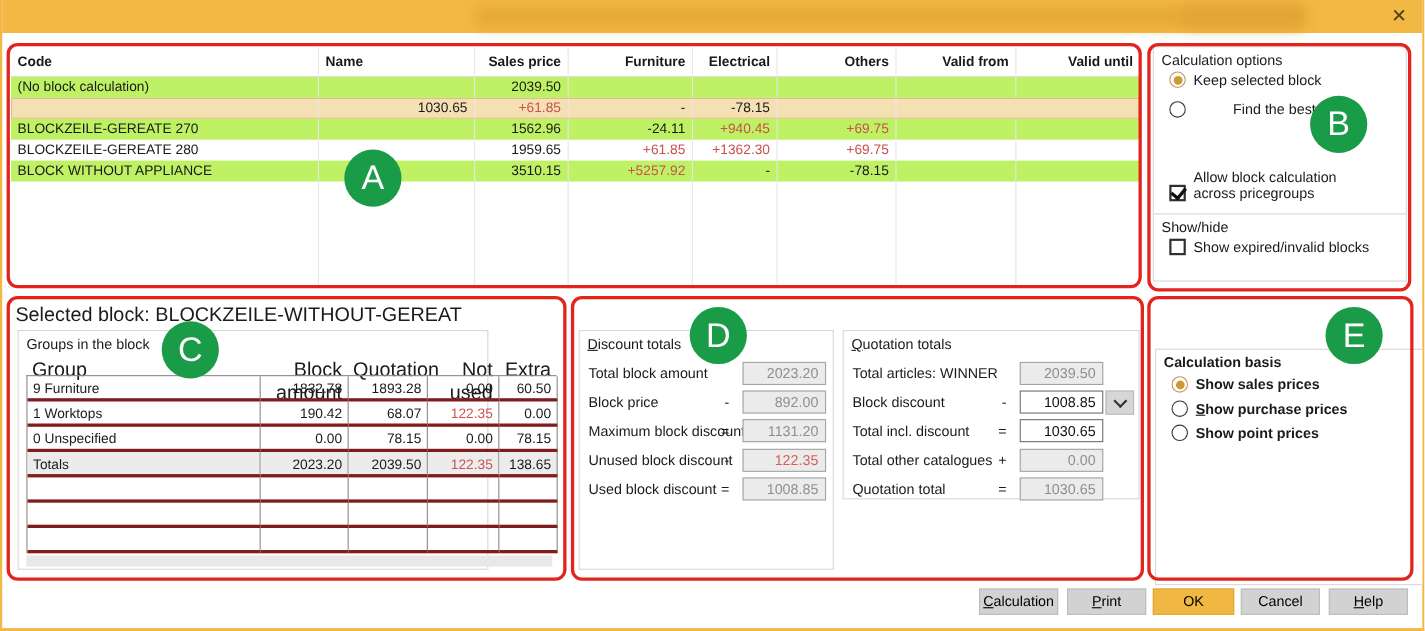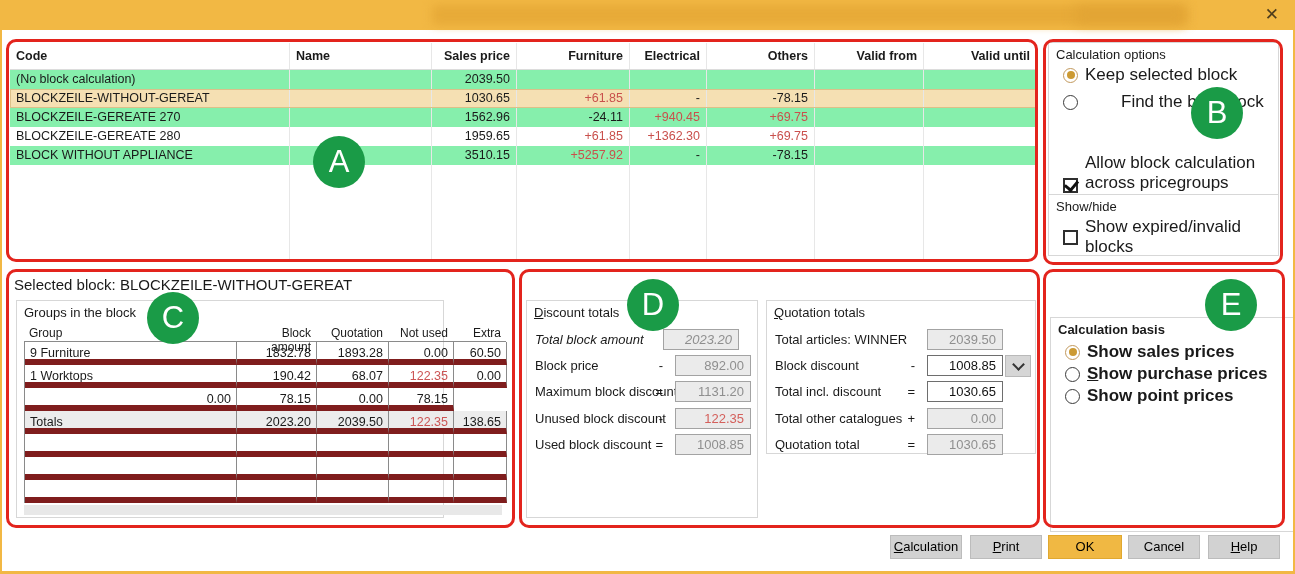--- a/index.html
+++ b/index.html
@@ -23,67 +23,67 @@
             color:#fff; font-size:31px; display:flex; align-items:center; justify-content:center; }
 
   
   .tableA { position:absolute; left:8px; top:43px; width:1026px; height:216px; display:flex; flex-direction:column; font-size:12.5px; }
   .trow { display:grid; grid-template-columns:280px 142px 85px 113px 77px 108px 109px 112px; }
   .thead .tc { font-weight:bold; height:26px; line-height:26px; }
   .thead { border-bottom:1px solid #dcdcdc; }
   .tc { padding:0 6px; height:19px; line-height:19px; overflow:hidden; white-space:nowrap; border-right:1px solid #e7e7e7; }
   .tc:last-child { border-right:none; }
   .num { text-align:right; }
-  .stripe { background:#86efac; }
+  .stripe { background:#bef264; }
   .selrow { background:#f5e0b3; outline:1px solid #dcc089; outline-offset:-1px; }
   .red { color:#c9504c; }
   .tfill { flex:1; }
   .tfill .tc { height:100%; }
 
   
   .gbox { position:absolute; border:1px solid #d7d7d7; background:#fff; }
   .glabel { position:absolute; left:7px; top:4px; font-size:13px; }
   .mn::first-letter { text-decoration:underline; }
 
   
-  .opt { position:absolute; display:flex; align-items:center; gap:7px; font-size:17px; }
+  .opt { position:absolute; display:flex; align-items:center; gap:7px; font-size:13px; }
   .rb { width:15px; height:15px; border-radius:50%; border:1.5px solid #3a3a3a; background:#fff; flex:0 0 15px; position:relative; }
   .rb.sel { border-color:#c2995d; }
   .rb.sel::after { content:""; position:absolute; left:2.5px; top:2.5px; width:8px; height:8px; border-radius:50%; background:#cc9a33; }
   .cb { width:15px; height:15px; border:2px solid #2f2f2f; background:#fff; flex:0 0 15px; position:relative; }
   .cb.checked::after { content:""; position:absolute; left:2px; top:-2px; width:6px; height:10px;
                        border-right:3px solid #111; border-bottom:3px solid #111; transform:rotate(40deg); }
 
   
-  .ghead { position:absolute; left:7px; top:25px; width:482px; display:grid; grid-template-columns:212px 80px 72px 65px 53px; font-size:12px; }
+  .ghead { position:absolute; left:7px; top:25px; width:482px; display:grid; grid-template-columns:212px 80px 72px 65px 53px; font-size:18px; }
   .ghead span { padding:0 5px; }
   .gtable { position:absolute; left:7px; top:40px; width:482px; border-top:1px solid #8a8a8a; border-left:1px solid #8a8a8a; font-size:12.5px; }
   .grow { display:grid; grid-template-columns:212px 80px 72px 65px 53px; }
-  .gc { height:23px; line-height:22px; padding:0 5px; border-right:1px solid #8a8a8a; border-bottom:6px solid #7f1d1d; white-space:nowrap; overflow:hidden; }
+  .gc { height:23px; line-height:22px; padding:0 5px; border-right:1px solid #8a8a8a; border-bottom:3px solid #7f1d1d; white-space:nowrap; overflow:hidden; }
   .totals { background:#ececec; }
   .redl { color:#cc5555; }
   .hscroll { position:absolute; left:7px; top:204px; width:478px; height:10px; background:#e8e8e8; }
 
   
   .frow { position:absolute; height:22px; font-size:13px; }
   .flabel { position:absolute; left:0; top:3px; white-space:nowrap; }
   .fop { position:absolute; top:3px; }
   .ffield { position:absolute; top:0; width:76px; height:21px; line-height:19px; text-align:right; padding:0 6px;
             background:#ebebeb; border:1px solid #a3a3a3; color:#8f8f8f; font-size:13px; }
   .ffield.edit { background:#fff; border-color:#6e6e6e; color:#111; }
   .dropbtn { position:absolute; width:26px; height:22px; background:#d6d6d6; border:1px solid #b9b9b9;
              display:flex; align-items:center; justify-content:center; }
   .chev { width:9px; height:9px; border-right:2px solid #333; border-bottom:2px solid #333; transform:rotate(45deg); margin-top:-4px; }
 
   
   .btn { position:absolute; top:535px; height:24px; background:#d2d2d2; border:1px solid #bcbcbc;
          font-size:13px; text-align:center; line-height:22px; font-family:"Liberation Sans", sans-serif; cursor:default; }
   .btn.ok { background:#f0b843; border-color:#e0a830; }
 
-  .selblock { position:absolute; left:12px; top:276px; font-size:15px; }
+  .selblock { position:absolute; left:12px; top:276px; font-size:18px; }
 </style>
 </head>
 <body>
 
 <div class="dialog">
 
   <div class="titlebar">
     <div class="title-blur"></div>
     <div class="title-blur2"></div>
     <span class="close-x">✕</span>
@@ -106,21 +106,20 @@
       <div class="tc"></div>
       <div class="tc num">2039.50</div>
       <div class="tc num"></div>
       <div class="tc num"></div>
       <div class="tc num"></div>
       <div class="tc num"></div>
       <div class="tc num"></div>
     </div>
 
     <div class="trow selrow">
-      <div class="tc">BLOCKZEILE-WITHOUT-GEREAT</div>
       <div class="tc"></div>
       <div class="tc num">1030.65</div>
       <div class="tc num red">+61.85</div>
       <div class="tc num">-</div>
       <div class="tc num">-78.15</div>
       <div class="tc num"></div>
       <div class="tc num"></div>
     </div>
 
     <div class="trow stripe">
@@ -214,20 +213,21 @@
         <div class="gc num">60.50</div>
       </div>
       <div class="grow">
         <div class="gc">1 Worktops</div>
         <div class="gc num">190.42</div>
         <div class="gc num">68.07</div>
         <div class="gc num redl">122.35</div>
         <div class="gc num">0.00</div>
       </div>
       <div class="grow">
+        <div class="gc">0 Unspecified</div>
         <div class="gc num">0.00</div>
         <div class="gc num">78.15</div>
         <div class="gc num">0.00</div>
         <div class="gc num">78.15</div>
       </div>
       <div class="grow">
         <div class="gc totals">Totals</div>
         <div class="gc totals num">2023.20</div>
         <div class="gc totals num">2039.50</div>
         <div class="gc totals num redl">122.35</div>
@@ -253,21 +253,21 @@
           <div class="gc"></div>
           <div class="gc"></div>
           <div class="gc"></div>
       </div>
     </div>
     <div class="hscroll"></div>
   </div>
 
   <div class="gbox" style="left:524px; top:300px; width:232px; height:218px;">
     <span class="glabel mn" style="display:inline-block;">Discount totals</span>
-    <div class="frow" style="left:8px; top:28px; right:18px;font-style:italic;">
+    <div class="frow" style="left:8px; top:28px; right:6px;">
       <span class="flabel">Total block amount</span>
       <span class="fop" style="right:88px;"></span>
       <span class="ffield" style="right:0;">2023.20</span>
     </div>
     <div class="frow" style="left:8px; top:54px; right:6px;">
       <span class="flabel">Block price</span>
       <span class="fop" style="right:88px;">-</span>
       <span class="ffield" style="right:0;">892.00</span>
     </div>
     <div class="frow" style="left:8px; top:80px; right:6px;">

